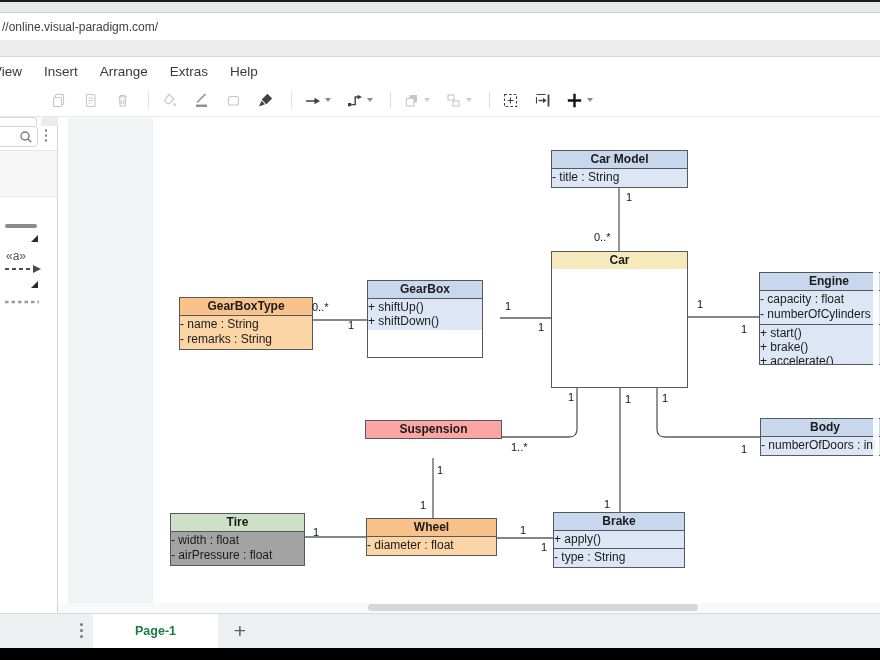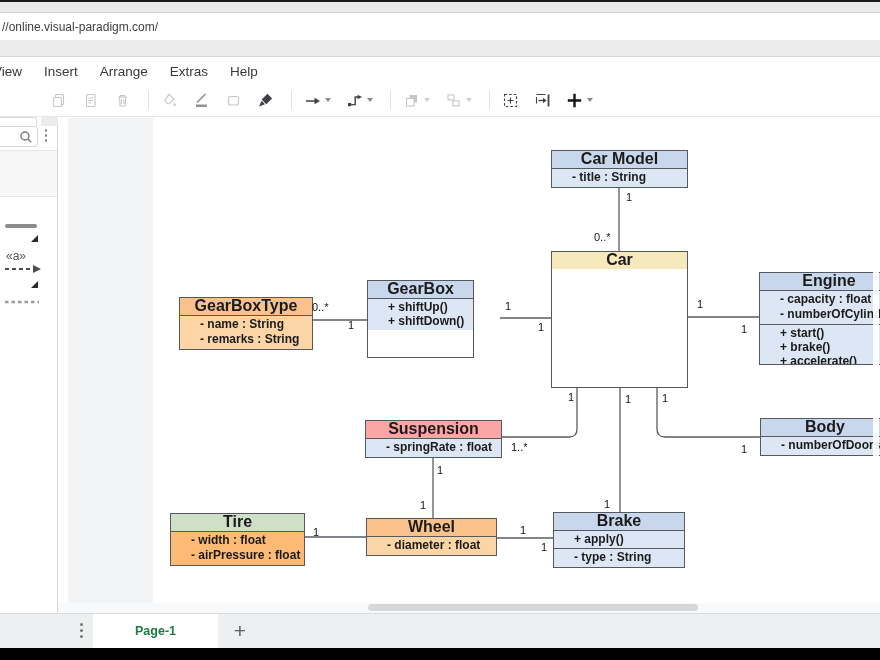--- a/index.html
+++ b/index.html
@@ -34,23 +34,23 @@
   .kebab-dot  { width:2.6px; height:2.6px; border-radius:50%; background:#8a8a8a; margin:0 auto 2.4px; }
   .side-sec   { position:absolute; left:0; top:33px; width:57px; height:47px; background:#f7f7f8; border-top:1px solid #e7e7e7; border-bottom:1px solid #e7e7e7; }
   .pal-item   { position:absolute; left:0; width:57px; }
   .corner-tri { position:absolute; width:0; height:0; border-left:7px solid transparent; border-bottom:7px solid #2b2b2b; }
   .mini-thumb { position:absolute; left:61px; top:371px; width:4px; height:12px; background:#c7c7c7; border-radius:2px; }
   .canvas     { position:absolute; left:58px; top:117px; width:822px; height:496px; background:#fff; }
   .page-margin{ position:absolute; left:10px; top:1px; width:85px; height:485px; background:#f2f3f4; }
   #assoc-svg  { position:absolute; left:0; top:0; width:880px; height:660px; pointer-events:none; }
   
   .uml-class  { position:absolute; border:1px solid #54585f; font-size:12px; color:#1b1b1b; overflow:hidden; }
-  .uml-head   { font-weight:bold; text-align:center; height:17px; line-height:16px; font-size:16px; }
+  .uml-head   { font-weight:bold; text-align:center; height:17px; line-height:16px; font-size:12px; }
   .uml-sec    { border-top:1px solid #54585f; padding:1px 0 2px; }
-  .uml-row    { padding:0 20px; line-height:15px; white-space:nowrap;font-weight:bold; }
+  .uml-row    { padding:0 0; line-height:15px; white-space:nowrap; }
   .uml-sec.ops .uml-row { line-height:14px; }
   .mult-label { position:absolute; font-size:11px; color:#141414; white-space:nowrap; }
   .gutter     { position:absolute; left:873px; top:118px; width:6px; height:485px; background:rgba(255,255,255,0.9); }
   .hscroll    { position:absolute; left:58px; top:603px; width:822px; height:10px; background:#f8f9fa; }
   .hthumb     { position:absolute; left:310px; top:1px; width:330px; height:7px; background:#d5d7d9; border-radius:4px; }
   
   .tab-bar    { position:absolute; left:0; top:613px; width:880px; height:35px; background:#edeff0; border-top:1px solid #dadada; }
   .tab-kebab  { position:absolute; left:77px; top:8px; width:8px; height:20px; padding-top:1px; }
   .tab-kebab .kebab-dot { width:3px; height:3px; margin-bottom:3.2px; background:#777; }
   .page-tab   { position:absolute; left:93px; top:0; width:125px; height:34px; background:#fff; display:flex; align-items:center; justify-content:center; }
@@ -240,54 +240,51 @@
       <div class="uml-class" style="left: 551px; top: 251px; width: 137px; height: 137px; border-color: rgb(84, 88, 95);">
         <div class="uml-head" style="background: rgb(246, 233, 187);">Car</div>
       </div>
       <div class="uml-class" style="left: 179px; top: 297px; width: 134px; border-color: rgb(84, 88, 95);">
         <div class="uml-head" style="background: rgb(248, 194, 138);">GearBoxType</div>
         <div class="uml-sec attrs" style="background: rgb(251, 213, 166); border-top-color: rgb(84, 88, 95);">
           <div class="uml-row">- name : String</div>
           <div class="uml-row">- remarks : String</div>
         </div>
       </div>
-      <div class="uml-class" style="left: 367px; top: 280px; width: 107px; height: 78px; border-color: rgb(84, 88, 95);">
+      <div class="uml-class" style="left: 367px; top: 280px; width: 116px; height: 78px; border-color: rgb(84, 88, 95);">
         <div class="uml-head" style="background: rgb(201, 215, 236);">GearBox</div>
         <div class="uml-sec ops" style="background: rgb(220, 230, 244); border-top-color: rgb(84, 88, 95);">
           <div class="uml-row">+ shiftUp()</div>
           <div class="uml-row">+ shiftDown()</div>
         </div>
       </div>
       <div class="uml-class" style="left: 759px; top: 272px; width: 140px; height: 93px; border-color: rgb(84, 88, 95);">
         <div class="uml-head" style="background: rgb(201, 215, 236);">Engine</div>
         <div class="uml-sec attrs" style="background: rgb(220, 230, 244); border-top-color: rgb(84, 88, 95);">
           <div class="uml-row">- capacity : float</div>
           <div class="uml-row">- numberOfCylinders : int</div>
         </div>
         <div class="uml-sec ops" style="background: rgb(220, 230, 244); border-top-color: rgb(84, 88, 95);">
           <div class="uml-row">+ start()</div>
           <div class="uml-row">+ brake()</div>
           <div class="uml-row">+ accelerate()</div>
         </div>
       </div>
       <div class="uml-class" style="left: 365px; top: 420px; width: 137px; border-color: rgb(84, 88, 95);">
         <div class="uml-head" style="background: #fca5a5;">Suspension</div>
-        <div class="uml-sec attrs" style="background: rgb(220, 230, 244); border-top-color: rgb(84, 88, 95);">
-          <div class="uml-row">- springRate : float</div>
-        </div>
       </div>
       <div class="uml-class" style="left: 760px; top: 418px; width: 130px; border-color: rgb(84, 88, 95);">
         <div class="uml-head" style="background: rgb(201, 215, 236);">Body</div>
         <div class="uml-sec attrs" style="background: rgb(220, 230, 244); border-top-color: rgb(84, 88, 95);">
           <div class="uml-row">- numberOfDoors : int</div>
         </div>
       </div>
       <div class="uml-class" style="left: 170px; top: 513px; width: 135px; border-color: rgb(84, 88, 95);">
         <div class="uml-head" style="background: rgb(207, 224, 201);">Tire</div>
-        <div class="uml-sec attrs" style="background: #fdba74; border-top-color: rgb(84, 88, 95);">
+        <div class="uml-sec attrs" style="background: #a3a3a3; border-top-color: rgb(84, 88, 95);">
           <div class="uml-row">- width : float</div>
           <div class="uml-row">- airPressure : float</div>
         </div>
       </div>
       <div class="uml-class" style="left: 366px; top: 518px; width: 131px; border-color: rgb(84, 88, 95);">
         <div class="uml-head" style="background: rgb(248, 194, 138);">Wheel</div>
         <div class="uml-sec attrs" style="background: rgb(251, 213, 166); border-top-color: rgb(84, 88, 95);">
           <div class="uml-row">- diameter : float</div>
         </div>
       </div>

